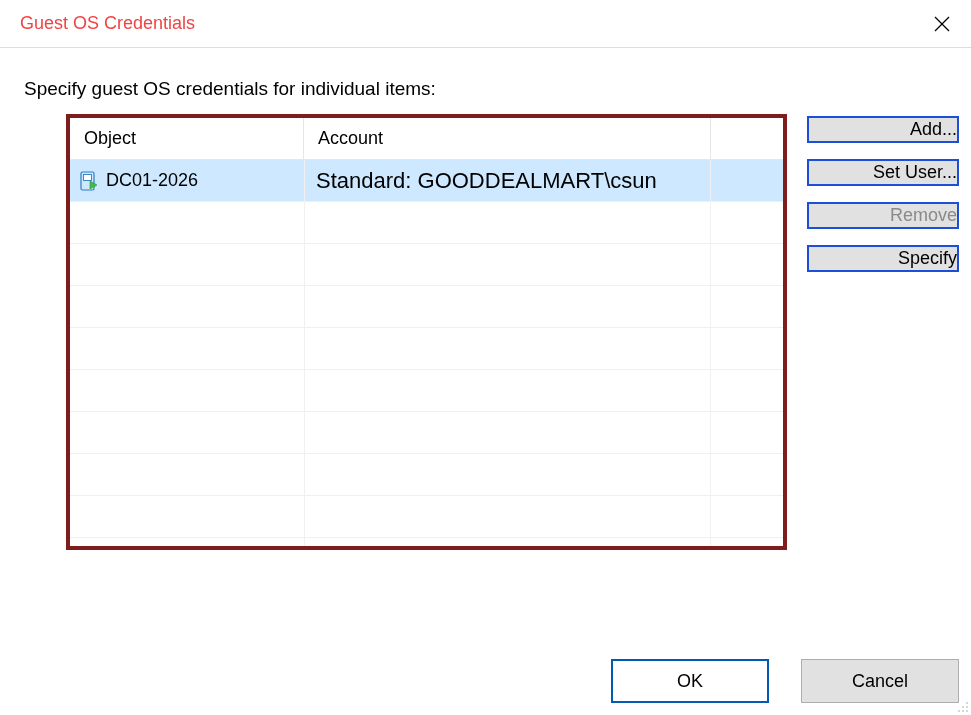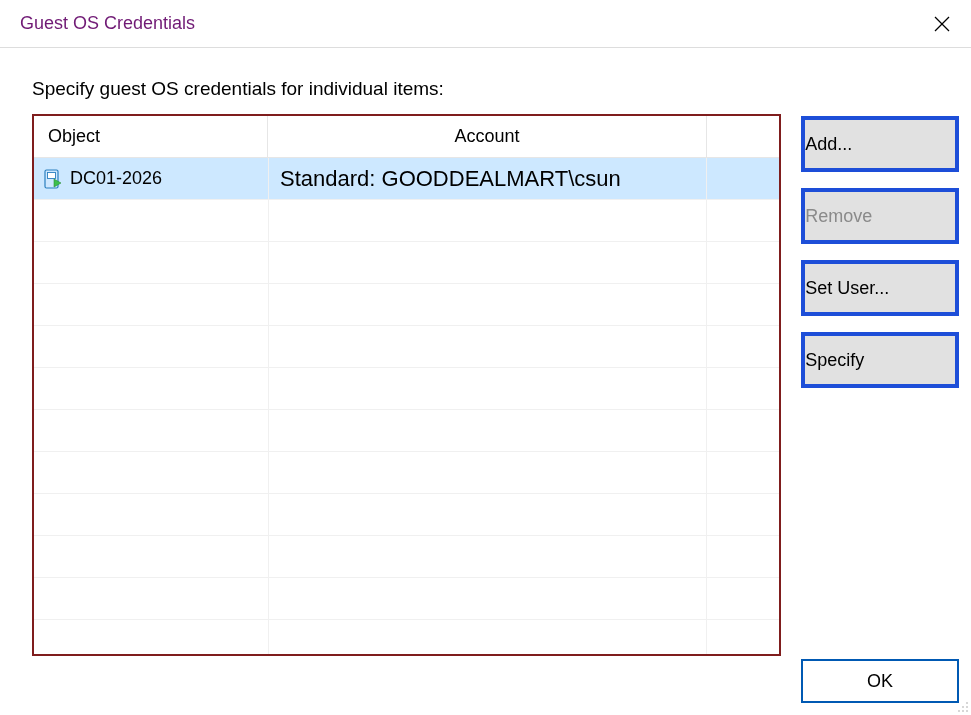--- a/index.html
+++ b/index.html
@@ -16,74 +16,74 @@
     .titlebar {
       height: 48px;
       display: flex;
       align-items: center;
       justify-content: space-between;
       padding: 0 0 0 20px;
       border-bottom: 1px solid #ddd;
     }
     .titlebar-title {
       font-size: 18px;
-      color: #701a75;
+      color: #ef4444;
     }
     .close-btn {
       width: 58px;
       height: 48px;
       display: flex;
       align-items: center;
       justify-content: center;
       cursor: pointer;
       color: #000;
     }
     .close-btn svg {
       width: 16px; height: 16px;
       stroke: #000; stroke-width: 1.2;
     }
     .content {
-      padding: 30px 12px 0 32px;
+      padding: 30px 12px 0 24px;
     }
     .instruction {
       font-size: 19px;
       margin-bottom: 14px;
     }
     .body-row {
       display: flex;
       align-items: flex-start;
       gap: 20px;
     }
     .grid-wrap {
-      border: 2px solid #7f1d1d;
+      border: 4px solid #7f1d1d;
       width: 750px;
-      height: 542px;
+      height: 436px;
       background: #fff;
       overflow: hidden;
       position: relative;
+      margin-left: 42px;
     }
     .grid-head {
       display: flex;
       height: 42px;
       background: #fff;
       border-bottom: 1px solid #e6e6e6;
     }
     .col-obj {
       width: 234px;
       padding: 10px 14px;
       border-right: 1px solid #e6e6e6;
       font-size: 18px;
     }
     .col-acc {
       flex: 1;
       min-width: 0;
       padding: 10px 14px;
       font-size: 18px;
       border-right: 1px solid #e6e6e6;
-      text-align: center;
     }
     .col-spacer {
       width: 72px;
     }
     .grid-rows {
       position: relative;
     }
     .grid-row {
       display: flex;
       height: 42px;
@@ -141,28 +141,28 @@
     .vline.v2 { right: 72px; }
 
     .side-buttons {
       display: flex;
       flex-direction: column;
       gap: 16px;
       width: 158px;
       padding-top: 2px;
     }
     .btn {
-      height: 56px;
+      height: 27px;
       background: #e1e1e1;
-      border: 4px solid #1d4ed8;
+      border: 2px solid #1d4ed8;
       font-size: 18px;
       font-family: inherit;
       cursor: pointer;
       color: #000;
-      text-align: left;
+      text-align: right;
     }
     .btn.disabled {
       color: #8a8a8a;
       cursor: default;
     }
     .footer {
       position: absolute;
       right: 12px;
       bottom: 12px;
       display: flex;
@@ -286,29 +286,30 @@
       </div>
 
       <div class="vlines">
         <div class="vline v1"></div>
         <div class="vline v2"></div>
       </div>
     </div>
 
     <div class="side-buttons">
       <button class="btn">Add...</button>
+      <button class="btn">Set User...</button>
       <button class="btn disabled">Remove</button>
-      <button class="btn">Set User...</button>
       <button class="btn">Specify</button>
     </div>
   </div>
 </div>
 
 <div class="footer">
   <button class="btn-footer btn-ok">OK</button>
+  <button class="btn-footer btn-cancel">Cancel</button>
 </div>
 
 <div class="resize-grip">
   <svg viewBox="0 0 14 14">
     <circle cx="12" cy="4" r="1" fill="#888"></circle>
     <circle cx="8" cy="8" r="1" fill="#888"></circle>
     <circle cx="12" cy="8" r="1" fill="#888"></circle>
     <circle cx="4" cy="12" r="1" fill="#888"></circle>
     <circle cx="8" cy="12" r="1" fill="#888"></circle>
     <circle cx="12" cy="12" r="1" fill="#888"></circle>

